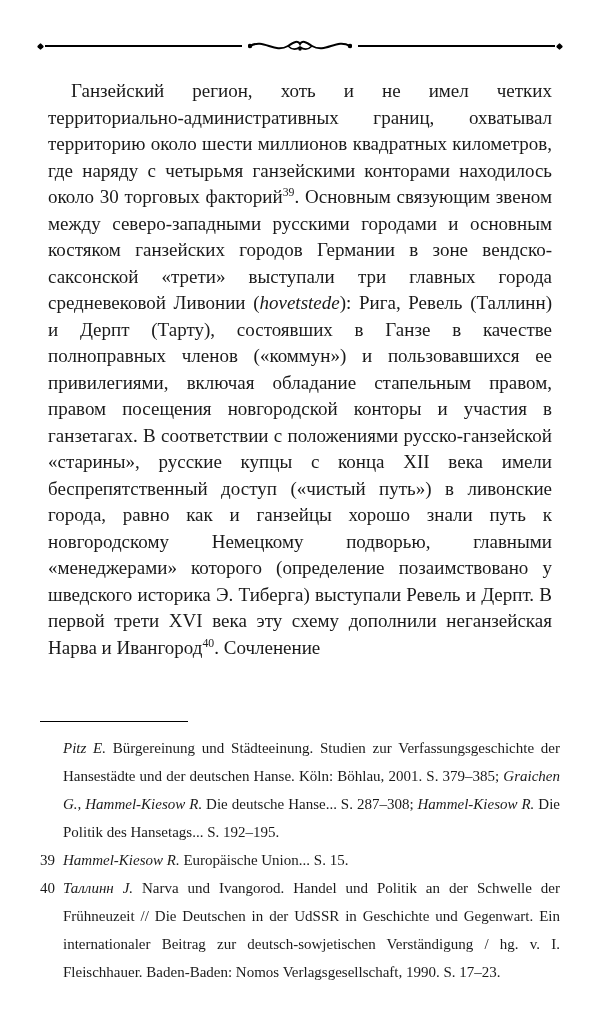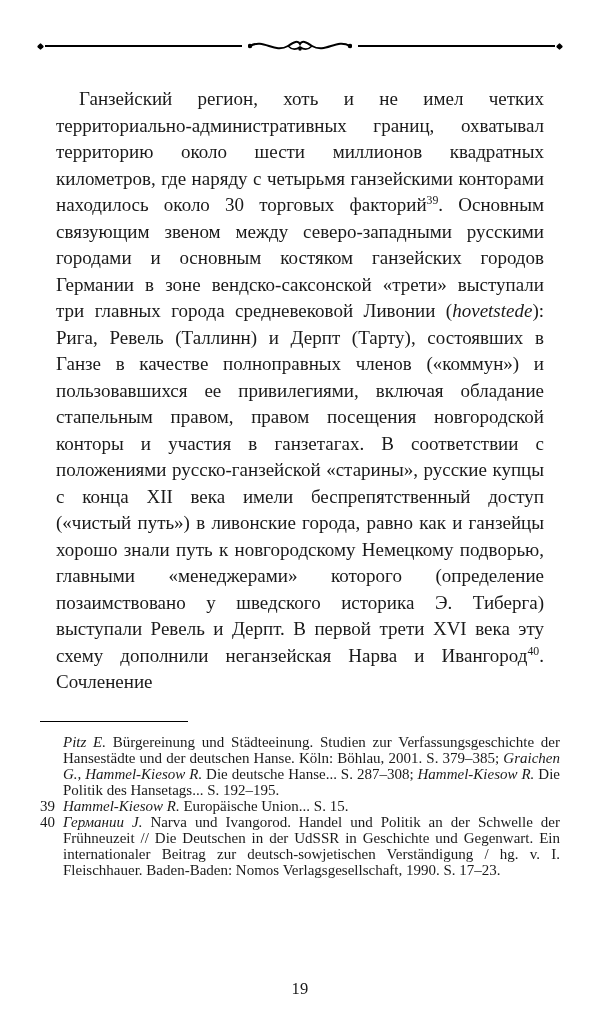--- a/index.html
+++ b/index.html
@@ -29,33 +29,33 @@
   }
   .orn-line { flex: 1; height: 0; border-top: 2px solid #000; margin: 0 2px; }
   .orn-center { flex: none; margin: 0 4px; display: flex; align-items: center; }
 
   
   .body-text {
     position: absolute; top: 70px; left: 40px; right: 40px;
     font-size: 19px; line-height: 26.5px;
     text-align: justify;
   }
-  .body-text p { margin: 16px; text-indent: 23px; hyphens: auto; }
+  .body-text p { margin: 8px; text-indent: 23px; hyphens: auto; }
   sup.fnref { font-size: 0.62em; line-height: 0; }
 
   i { font-style: italic; }
 
   
   .fn-sep {
     position: absolute; top: 721px; left: 40px;
     width: 148px; border-top: 1.5px solid #000;
   }
   .footnotes {
     position: absolute; top: 734px; left: 40px; right: 40px;
-    font-size: 15px; line-height: 16px;
+    font-size: 15px; line-height: 28px;
     text-align: justify;
   }
   .footnote { position: relative; padding-left: 23px; hyphens: auto; }
   .fn-marker { position: absolute; left: 0; top: 0; }
 
   
   .page-number {
     position: absolute; bottom: 26px; left: 0; right: 0;
     text-align: center; font-size: 16.5px; letter-spacing: 0.3px;
   }
@@ -83,18 +83,17 @@
 
   <div class="body-text">
     <p lang="ru"><span>Ганзейский регион, хоть и не имел четких территориально-административных границ, охватывал территорию около шести миллионов квадратных километров, где наряду с четырьмя ганзейскими конторами находилось около 30 торговых факторий</span><sup class="fnref">39</sup><span>. Основным связующим звеном между северо-западными русскими городами и основным костяком ганзейских городов Германии в зоне вендско-саксонской «трети» выступали три главных города средневековой Ливонии (</span><i>hovetstede</i><span>): Рига, Ревель (Таллинн) и Дерпт (Тарту), состоявших в Ганзе в качестве полноправных членов («коммун») и пользовавшихся ее привилегиями, включая обладание стапельным правом, правом посещения новгородской конторы и участия в ганзетагах. В соответствии с положениями русско-ганзейской «старины», русские купцы с конца XII века имели беспрепятственный доступ («чистый путь») в ливонские города, равно как и ганзейцы хорошо знали путь к новгородскому Немецкому подворью, главными «менеджерами» которого (определение позаимствовано у шведского историка Э. Тиберга) выступали Ревель и Дерпт. В первой трети XVI века эту схему дополнили неганзейская Нарва и Ивангород</span><sup class="fnref">40</sup><span>. Сочленение</span></p>
   </div>
 
   <div class="fn-sep"></div>
 
   <div class="footnotes">
       <div class="footnote"><i>Pitz E.</i><span> Bürgereinung und Städteeinung. Studien zur Verfassungsgeschichte der Hansestädte und der deutschen Hanse. Köln: Böhlau, 2001. S. 379–385; </span><i>Graichen G., Hammel-Kiesow R.</i><span> Die deutsche Hanse... S. 287–308; </span><i>Hammel-Kiesow R.</i><span> Die Politik des Hansetags... S. 192–195.</span></div>
       <div class="footnote"><span class="fn-marker">39</span><i>Hammel-Kiesow R.</i><span> Europäische Union... S. 15.</span></div>
-      <div class="footnote"><span class="fn-marker">40</span><i>Германии J.</i><span> Narva und Ivangorod. Handel und Politik an der Schwelle der Frühneuzeit // Die Deutschen in der UdSSR in Geschichte und Gegenwart. Ein internationaler Beitrag zur deutsch-sowjetischen Verständigung / hg. v. I. Fleischhauer. Baden-Baden: Nomos Verlagsgesellschaft, 1990. S. 17–23.</span></div>
+      <div class="footnote"><span class="fn-marker">40</span><i>Таллинн J.</i><span> Narva und Ivangorod. Handel und Politik an der Schwelle der Frühneuzeit // Die Deutschen in der UdSSR in Geschichte und Gegenwart. Ein internationaler Beitrag zur deutsch-sowjetischen Verständigung / hg. v. I. Fleischhauer. Baden-Baden: Nomos Verlagsgesellschaft, 1990. S. 17–23.</span></div>
     </div>
 
-  <div class="page-number">19</div>
 
 </div>
 
 </body></html>

